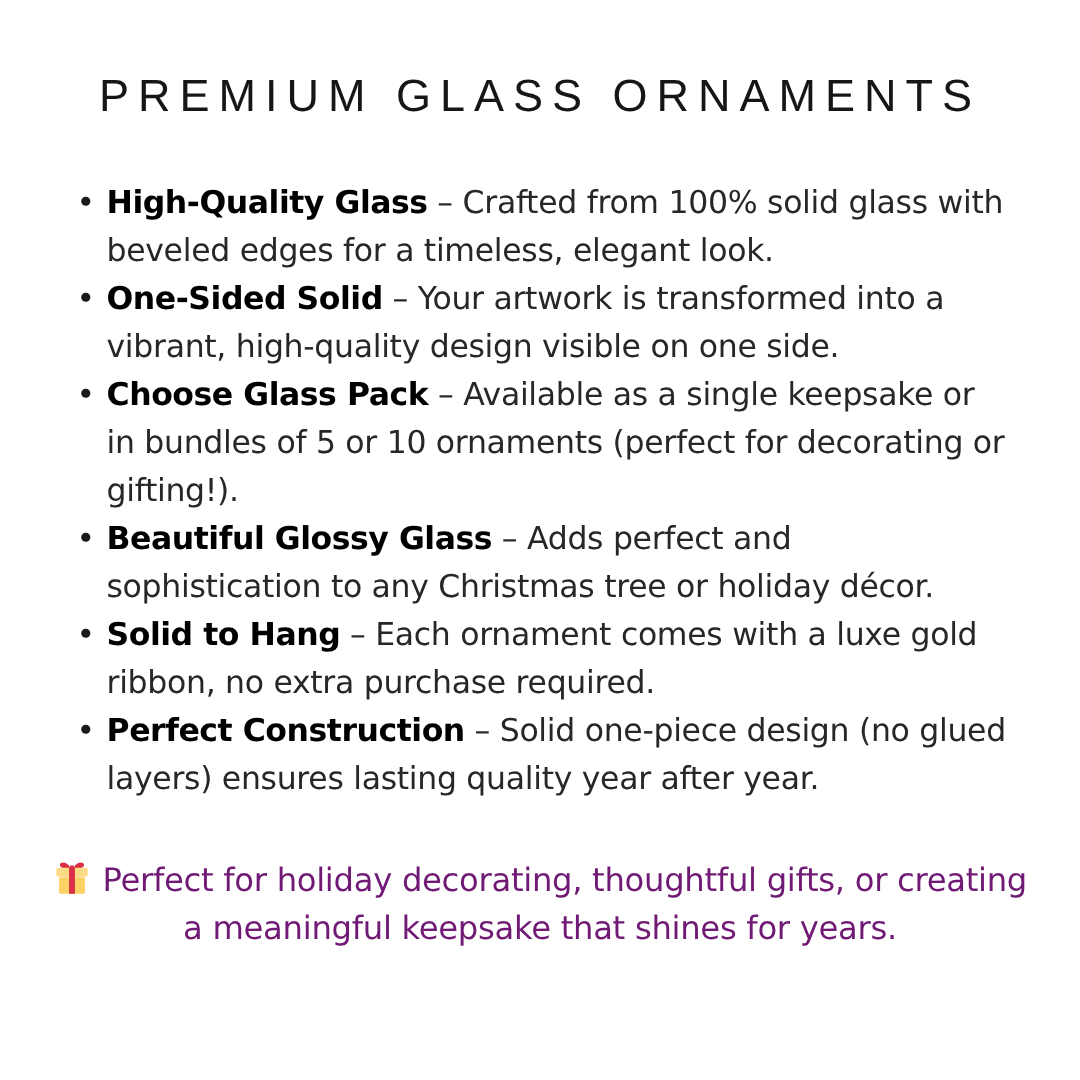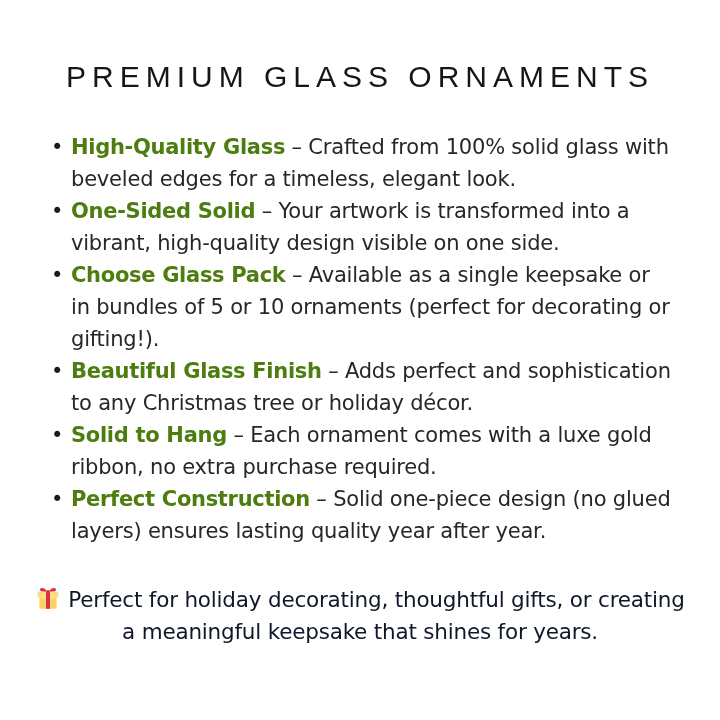--- a/index.html
+++ b/index.html
@@ -7,21 +7,21 @@
   body {
     width: 720px;
     height: 720px;
     font-family: "DejaVu Sans", "Liberation Sans", sans-serif;
     overflow: hidden;
   }
   .card {
     width: 720px;
     height: 720px;
     background: #ffffff;
-    padding-top: 60px;
+    padding-top: 48px;
   }
   .title {
     text-align: center;
     font-family: "Liberation Sans", sans-serif;
     font-weight: 400;
     font-size: 30px;
     letter-spacing: 6px;
     color: #161616;
     white-space: nowrap;
   }
@@ -40,31 +40,31 @@
   }
   .marker {
     position: absolute;
     left: 1px;
     top: 0;
     font-size: 21px;
     color: #1a1a1a;
   }
   .lead {
     font-weight: 700;
-    color: #4d7c0f;
+    color: #000000;
     letter-spacing: -0.3px;
   }
   .footer {
     width: 650px;
     margin: 37px auto 12px;
     text-align: center;
     font-size: 21.5px;
     line-height: 32px;
     letter-spacing: -0.2px;
-    color: #0f172a;
+    color: #701a75;
   }
   .gift-icon {
     width: 26px;
     height: 26px;
     vertical-align: -4px;
     margin-right: 7px;
   }
 </style>
 </head>
 <body>
@@ -84,21 +84,21 @@
       <strong class="lead">One-Sided Solid</strong>
       <span>– Your artwork is transformed into a vibrant, high-quality design visible on one side.</span>
     </li>
     <li>
       <span class="marker">•</span>
       <strong class="lead">Choose Glass Pack</strong>
       <span>– Available as a single keepsake or in bundles of 5 or 10 ornaments (perfect for decorating or gifting!).</span>
     </li>
     <li>
       <span class="marker">•</span>
-      <strong class="lead">Beautiful Glass Finish</strong>
+      <strong class="lead">Beautiful Glossy Glass</strong>
       <span>– Adds perfect and sophistication to any Christmas tree or holiday décor.</span>
     </li>
     <li>
       <span class="marker">•</span>
       <strong class="lead">Solid to Hang</strong>
       <span>– Each ornament comes with a luxe gold ribbon, no extra purchase required.</span>
     </li>
     <li>
       <span class="marker">•</span>
       <strong class="lead">Perfect Construction</strong>

